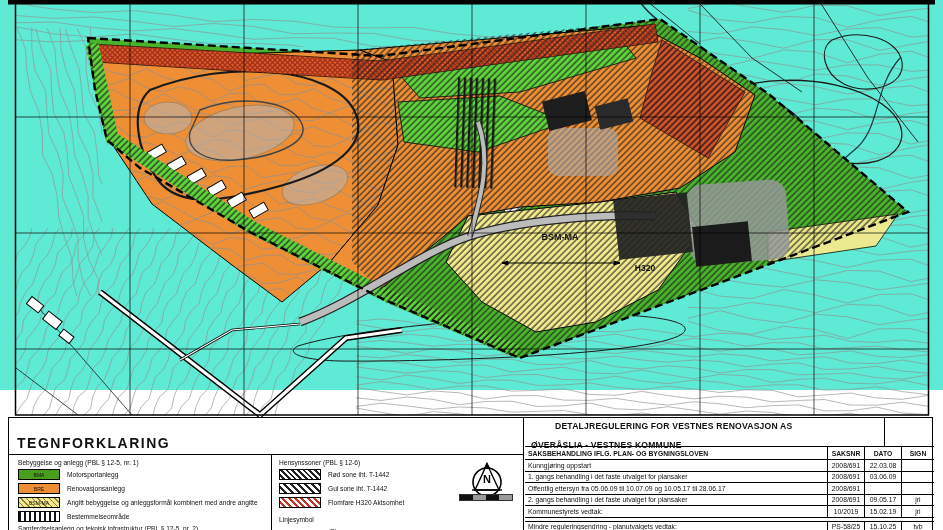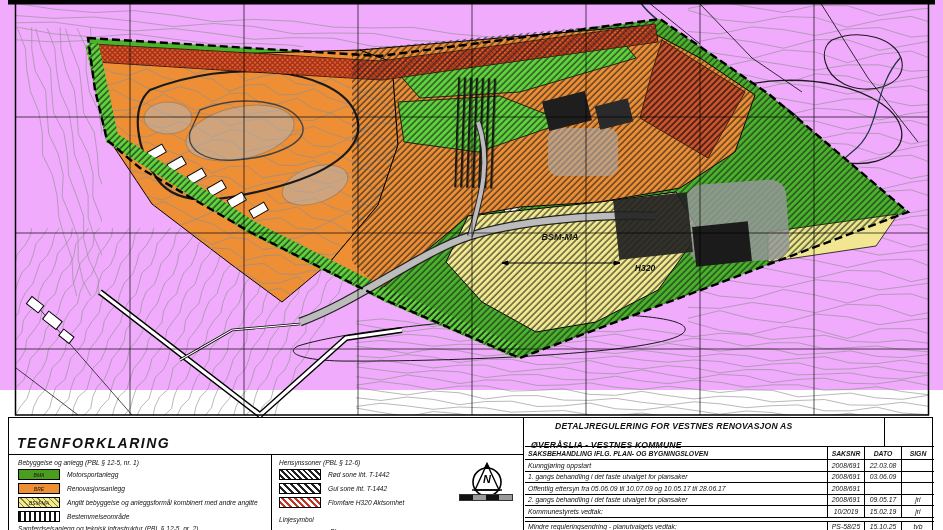--- a/index.html
+++ b/index.html
@@ -1,17 +1,17 @@
 <!DOCTYPE html>
 <html><head>
 <meta charset="utf-8">
 <style>
   html,body{margin:0;padding:0;width:943px;height:530px;background:#fff;overflow:hidden;
     font-family:"Liberation Sans","DejaVu Sans",sans-serif;}
-  #stage{position:relative;width:943px;height:390px;background:#f0abfc;font-style:italic;}
+  #stage{position:relative;width:943px;height:390px;background:#5eead4;}
   #map-wrap{position:absolute;left:0;top:0;width:943px;height:417px;}
   svg text{user-select:none;}
 
   
   #bottom-panel{position:absolute;left:8px;top:417px;width:925px;height:113px;
     border:1.6px solid #000;border-bottom:none;box-sizing:border-box;background:#fff;}
   #legend-area{position:absolute;left:0;top:16px;width:514px;height:113px;}
   #legend-title{position:absolute;left:8px;top:1px;font-size:14px;font-weight:bold;
     letter-spacing:1.5px;color:#111;}
   #legend-rule{position:absolute;left:0;top:20px;width:514px;border-top:1.2px solid #000;}

